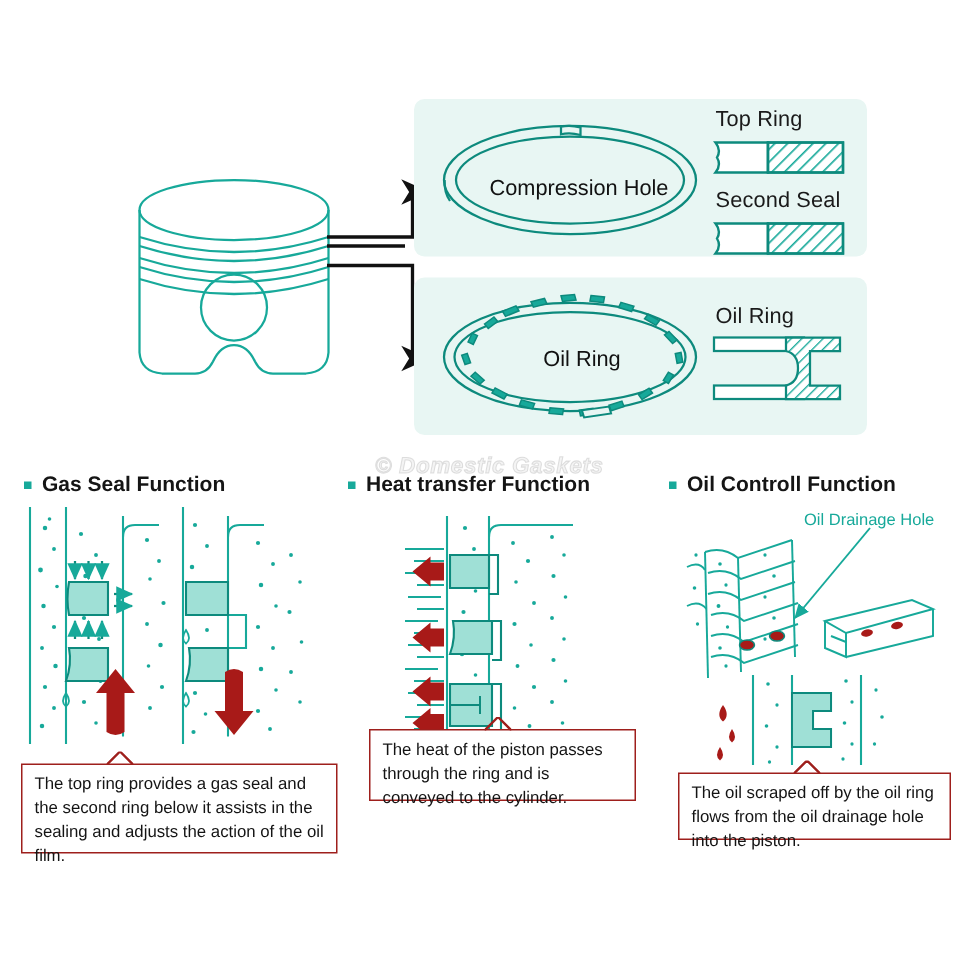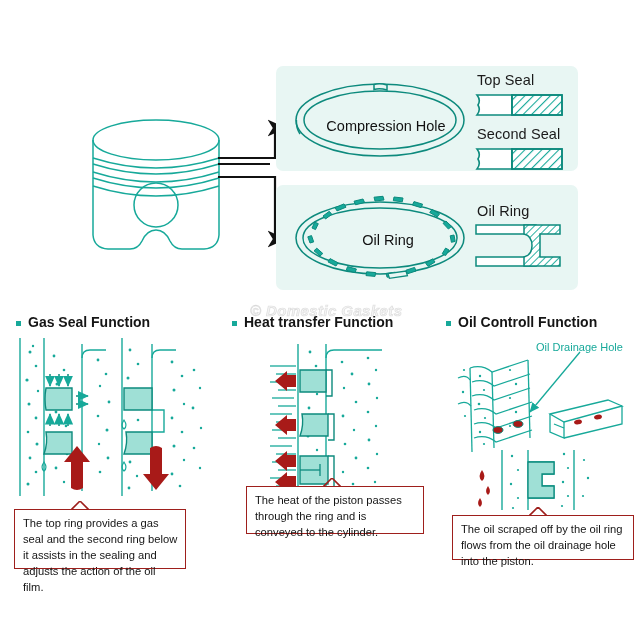--- a/index.html
+++ b/index.html
@@ -111,21 +111,21 @@
 <svg class="abs" style="left:288px;top:76px;" width="185" height="88">
   <g fill="none" stroke="#0d8a7d" stroke-width="1.5">
     <ellipse cx="92" cy="44" rx="84" ry="36"></ellipse>
     <ellipse cx="92" cy="44" rx="76" ry="29"></ellipse>
     <path d="M86,8.5 Q92,7 99,9 L99,14 Q92,12 86,13.5 Z" fill="#e8f6f3"></path>
     <path d="M8.4,44 Q8,52 12,58"></path>
   </g>
 </svg>
 <div class="ring-name" style="left:316px;top:118px;width:140px;text-align:center;">Compression Hole</div>
 
-<div class="ring-label" style="left:477px;top:72px;">Top Seal</div>
+<div class="ring-label" style="left:477px;top:72px;">Top Ring</div>
 <svg class="abs" style="left:476px;top:93px;" width="88" height="24">
   <g stroke="#0d8a7d" stroke-width="1.6">
     <path d="M1,2 L36,2 L36,22 L1,22 Q5,17 2,12 Q5,7 1,2 Z" fill="#ffffff"></path>
     <rect x="36" y="2" width="50" height="20" fill="url(#hatch)"></rect>
     <rect x="36" y="2" width="50" height="20" fill="none"></rect>
   </g>
 </svg>
 
 <div class="ring-label" style="left:477px;top:126px;">Second Seal</div>
 <svg class="abs" style="left:476px;top:147px;" width="88" height="24">
@@ -303,21 +303,21 @@
   <g>
     <path d="M112,96 L138,96 L138,118 L110,118 Q114,107 112,96 Z" fill="#9fe0d6" stroke="#0d8a7d" stroke-width="1.4"></path>
   </g>
   <path d="M110,126 q4,6 0,9 q-4,-3 0,-9 z" fill="none" stroke="#17a99a" stroke-width="1.2"></path>
   <path d="M110,84 q4,6 0,9 q-4,-3 0,-9 z" fill="none" stroke="#17a99a" stroke-width="1.2"></path>
   <g fill="#a81a18">
     <path d="M136,112 L136,138 L129,138 L142,154 L155,138 L148,138 L148,112 Q142,108 136,112 Z"></path>
   </g>
 </svg>
 
-<div class="caption" style="left:14px;top:509px;width:172px;height:60px;">
+<div class="caption" style="left:14px;top:509px;width:211px;height:60px;">
   <span class="notch" style="left:56px;">
     <svg width="18" height="9">
         <path d="M0,9 L9,0 L18,9" fill="none" stroke="#9e1f1c" stroke-width="1.6"></path>
       </svg>
   </span>
   <span>The top ring provides a gas seal and the second ring below it assists in the sealing and adjusts the action of the oil film.</span>
 </div>
 
 <div class="sec-head" style="left:232px;top:314px;">
   <span class="sec-bullet"></span>

